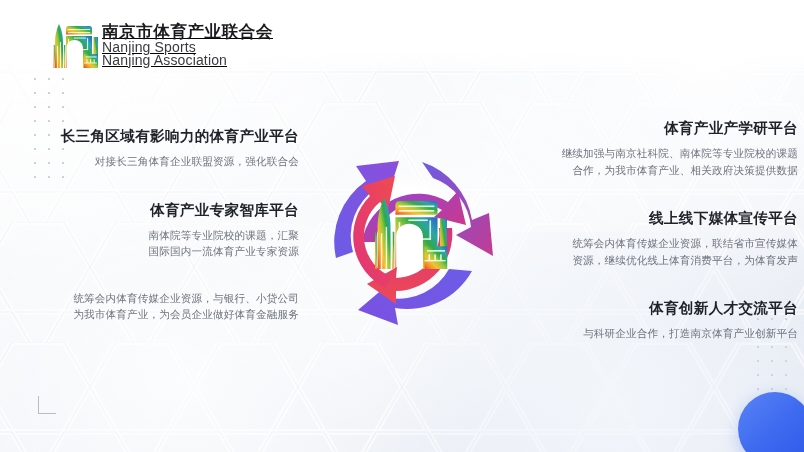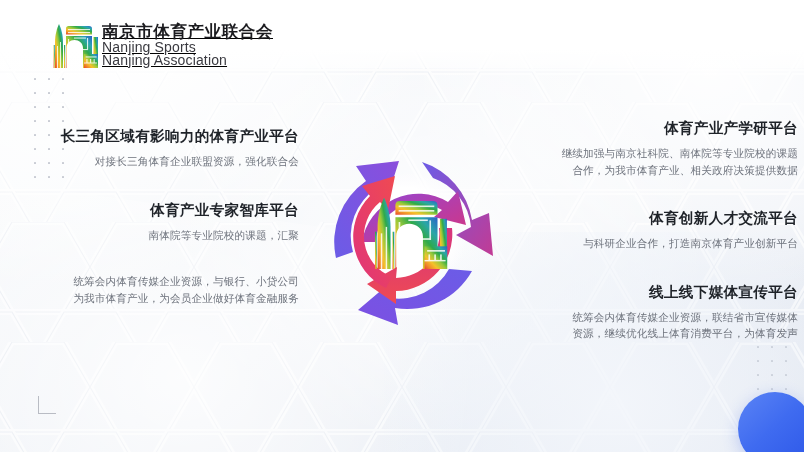--- a/index.html
+++ b/index.html
@@ -396,46 +396,47 @@
       <div class="block">
         <div class="b-title">长三角区域有影响力的体育产业平台</div>
         <div class="b-desc">
           <span>对接长三角体育企业联盟资源，强化联合会</span>
         </div>
       </div>
       <div class="block">
         <div class="b-title">体育产业专家智库平台</div>
         <div class="b-desc">
           <span>南体院等专业院校的课题，汇聚</span>
+          <span>国际国内一流体育产业专家资源</span>
         </div>
       </div>
       <div class="block">
         <div class="b-desc">
           <span>统筹会内体育传媒企业资源，与银行、小贷公司</span>
           <span>为我市体育产业，为会员企业做好体育金融服务</span>
         </div>
       </div>
     </div>
 
   <div class="col" id="col-right">
       <div class="block">
         <div class="b-title">体育产业产学研平台</div>
         <div class="b-desc">
           <span>继续加强与南京社科院、南体院等专业院校的课题</span>
           <span>合作，为我市体育产业、相关政府决策提供数据</span>
         </div>
       </div>
       <div class="block">
-        <div class="b-title">体育创新人才交流平台</div>
-        <div class="b-desc">
-          <span>与科研企业合作，打造南京体育产业创新平台</span>
-        </div>
-      </div>
-      <div class="block">
         <div class="b-title">线上线下媒体宣传平台</div>
         <div class="b-desc">
           <span>统筹会内体育传媒企业资源，联结省市宣传媒体</span>
           <span>资源，继续优化线上体育消费平台，为体育发声</span>
         </div>
       </div>
+      <div class="block">
+        <div class="b-title">体育创新人才交流平台</div>
+        <div class="b-desc">
+          <span>与科研企业合作，打造南京体育产业创新平台</span>
+        </div>
+      </div>
     </div>
 
 </div>
 
 </body></html>

